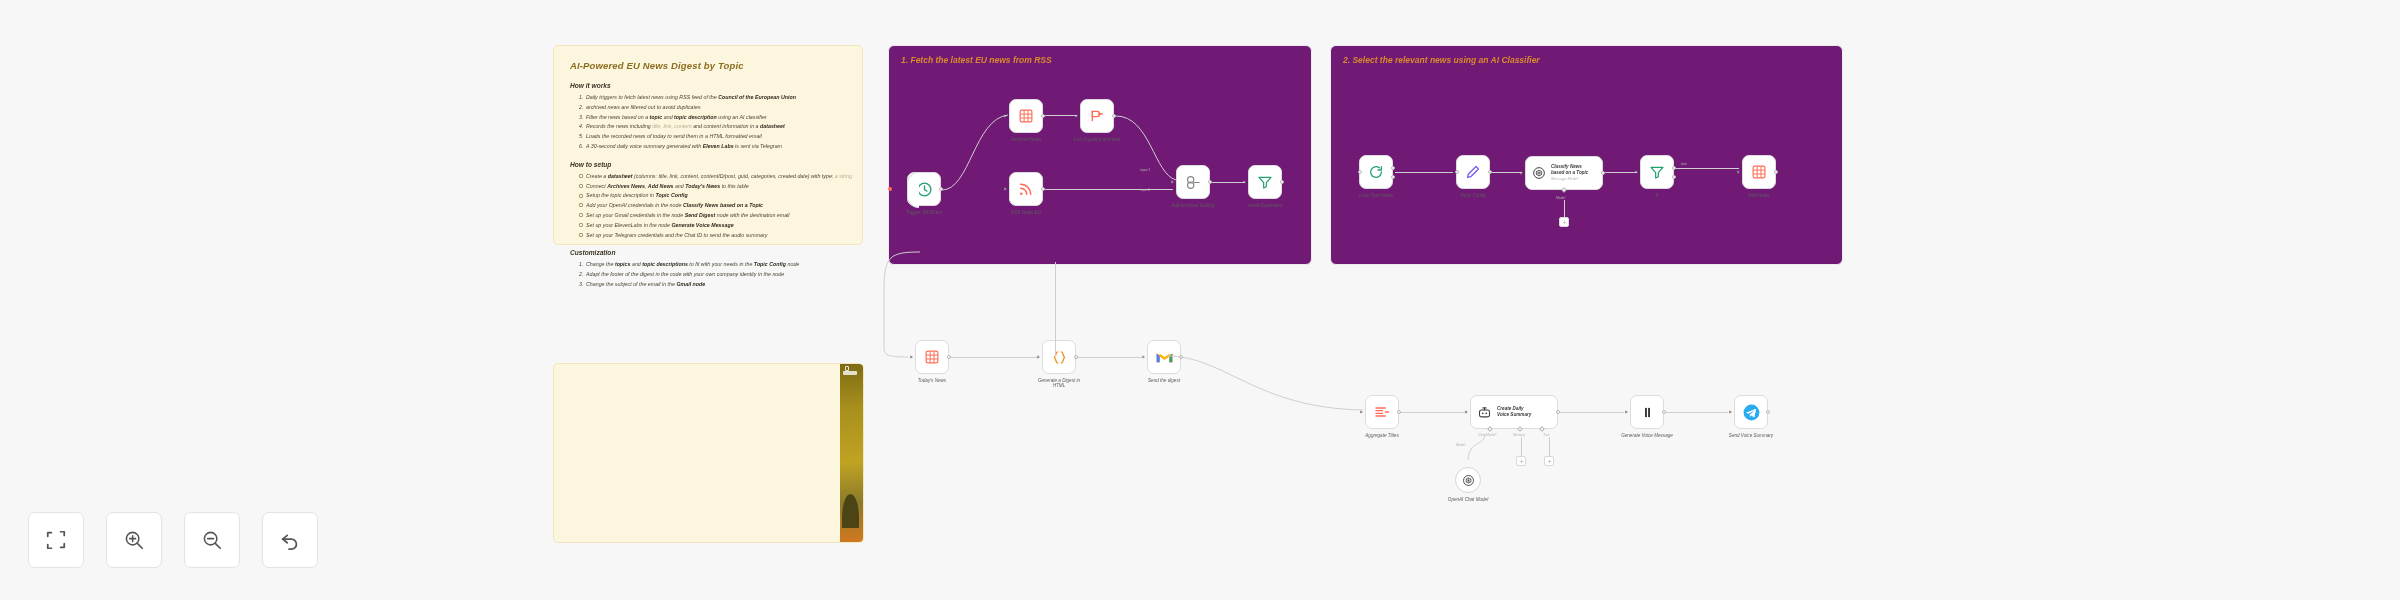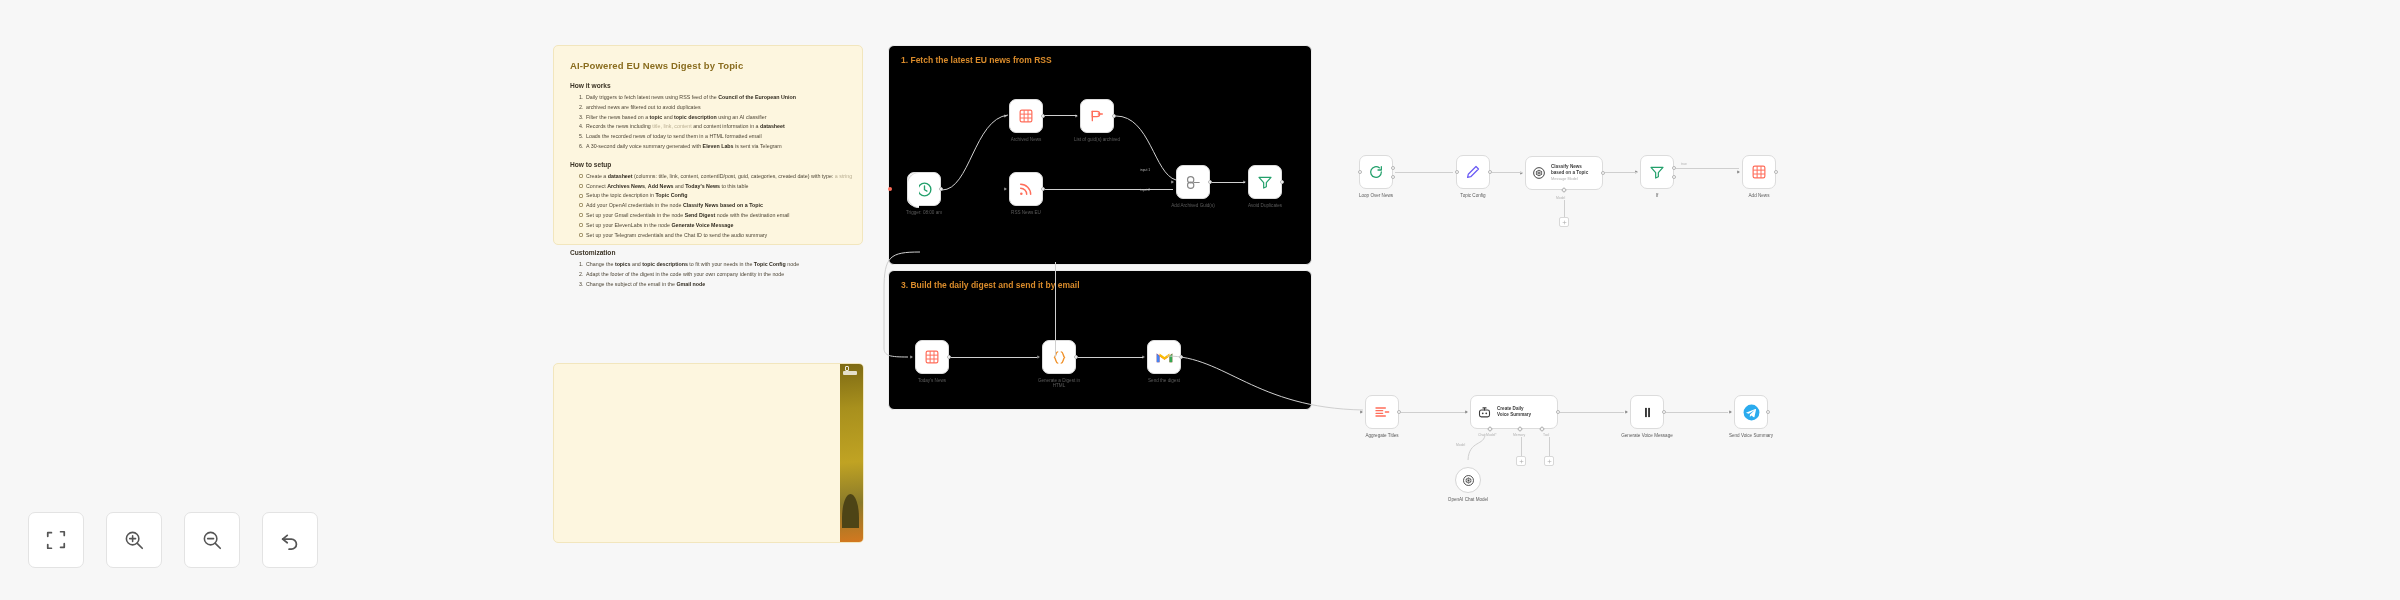--- a/index.html
+++ b/index.html
@@ -6,20 +6,21 @@
   html, body {
     width: 2400px; height: 600px;
     background: #f7f7f7;
     font-family: "Liberation Sans", sans-serif;
     overflow: hidden;
   }
   #canvas {
     position: relative;
     width: 2400px; height: 600px;
     background: #f7f7f7;
+    font-style: italic;
   }
 
   
   .sticky {
     position: absolute;
     background: #fdf6df;
     border: 1px solid #f2e6bd;
     border-radius: 5px;
     padding: 14px 16px;
     color: #4a4030;
@@ -52,21 +53,21 @@
     border: 0.7px solid #a89a72;
     border-radius: 1px;
     margin-right: 3px;
     vertical-align: -0.2px;
   }
   .muted { color: #b9ae92; }
 
   
   .section {
     position: absolute;
-    background: #000000;
+    background: #701a75;
     border: 1px solid #ececec;
     border-radius: 6px;
   }
   .section-title {
     position: absolute;
     top: 9px; left: 12px;
     font-size: 8.5px;
     font-weight: bold;
     color: #d98b2b;
     white-space: nowrap;
@@ -334,20 +335,23 @@
   <div class="conn" style="left:1212px; top:182px; width:33px;"></div>
   <svg style="position:absolute; left:940px; top:95px; width:80px; height:100px;">
     <path d="M2 95 C 30 95, 34 24, 68 20" fill="none" stroke="#cfcfcf" stroke-width="1"></path>
   </svg>
   <svg style="position:absolute; left:1114px; top:112px; width:70px; height:80px;">
     <path d="M2 4 C 36 4, 40 62, 62 68" fill="none" stroke="#cfcfcf" stroke-width="1"></path>
   </svg>
   <div class="sub-lbl" style="left:1140px; top:168px;">input 1</div>
   <div class="sub-lbl" style="left:1140px; top:188px;">input 2</div>
 
+  <div class="section" style="left:1330px; top:45px; width:513px; height:220px;">
+    <div class="section-title">2. Select the relevant news using an AI Classifier</div>
+  </div>
 
   <div class="node sq" style="left:1359px; top:155px;">
     <svg width="16" height="16" viewBox="0 0 24 24">
       <path d="M20 12a8 8 0 1 1-3-6.2" fill="none" stroke="#22a06b" stroke-width="1.9" stroke-linecap="round"></path>
       <path d="M20 4v5h-5" fill="none" stroke="#22a06b" stroke-width="1.9" stroke-linecap="round" stroke-linejoin="round"></path>
     </svg>
     <span class="port l"></span>
     <span class="port r" style="top:37%;"></span>
     <span class="port r" style="top:66%;"></span>
     <span class="node-label">Loop Over News</span>
@@ -404,23 +408,20 @@
     <span class="port arrow"></span>
     <span class="port r"></span>
     <span class="node-label">Add News</span>
   </div>
 
   <div class="conn" style="left:1395px; top:172px; width:58px;"></div>
   <div class="conn" style="left:1492px; top:172px; width:30px;"></div>
   <div class="conn" style="left:1605px; top:172px; width:32px;"></div>
   <div class="conn" style="left:1676px; top:168px; width:63px;"></div>
 
-  <div class="section" style="left:888px; top:270px; width:424px; height:140px;">
-    <div class="section-title">3. Build the daily digest and send it by email</div>
-  </div>
 
   <div class="node sq" style="left:915px; top:340px;">
     <svg width="16" height="16" viewBox="0 0 24 24">
       <rect x="3.2" y="3.2" width="17.6" height="17.6" rx="2.4" fill="none" stroke="#ff6d5a" stroke-width="1.8"></rect>
       <path d="M3.2 9.2h17.6M3.2 15h17.6M9.2 3.2v17.6M15 3.2v17.6" stroke="#ff6d5a" stroke-width="1.5"></path>
     </svg>
     <span class="port arrow"></span>
     <span class="port r"></span>
     <span class="node-label">Today's News</span>
   </div>

